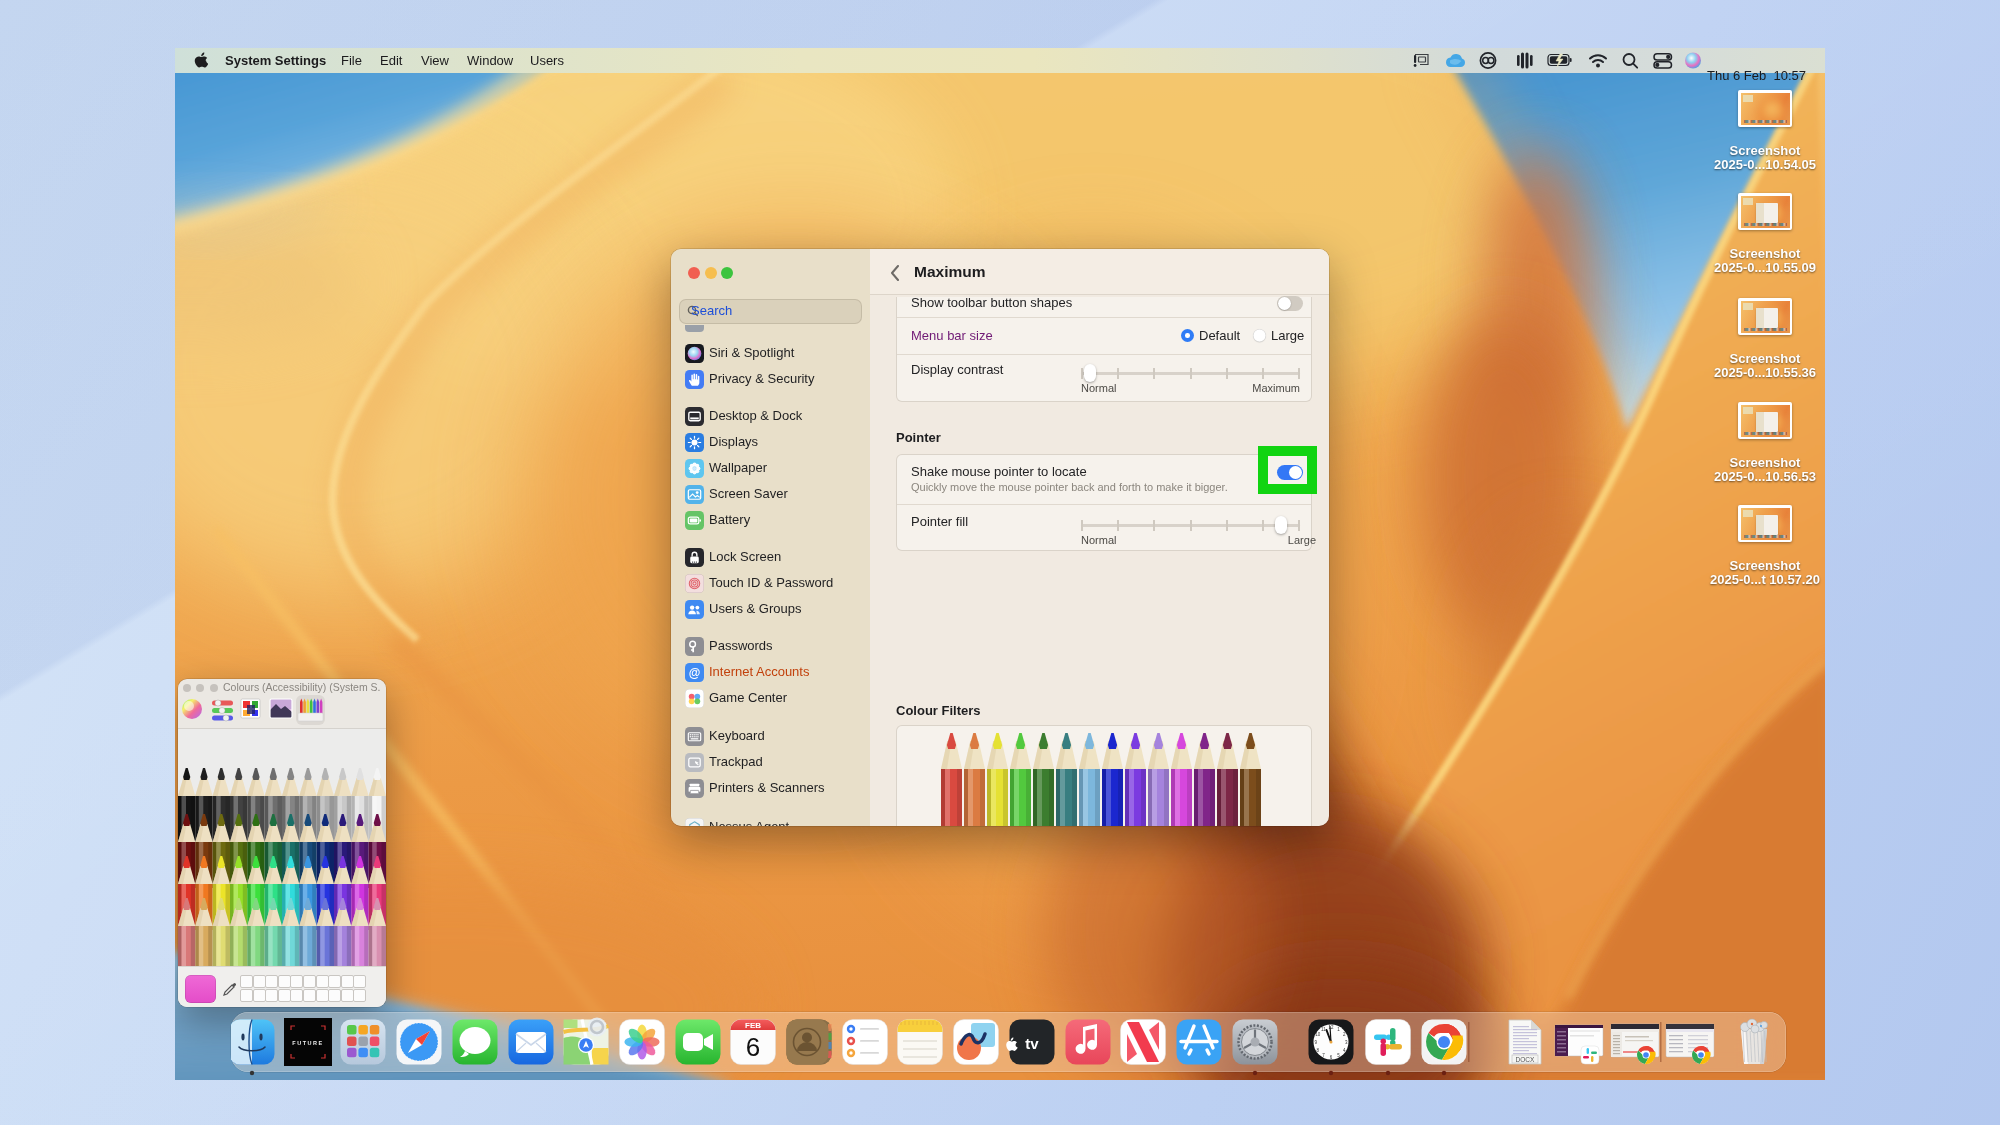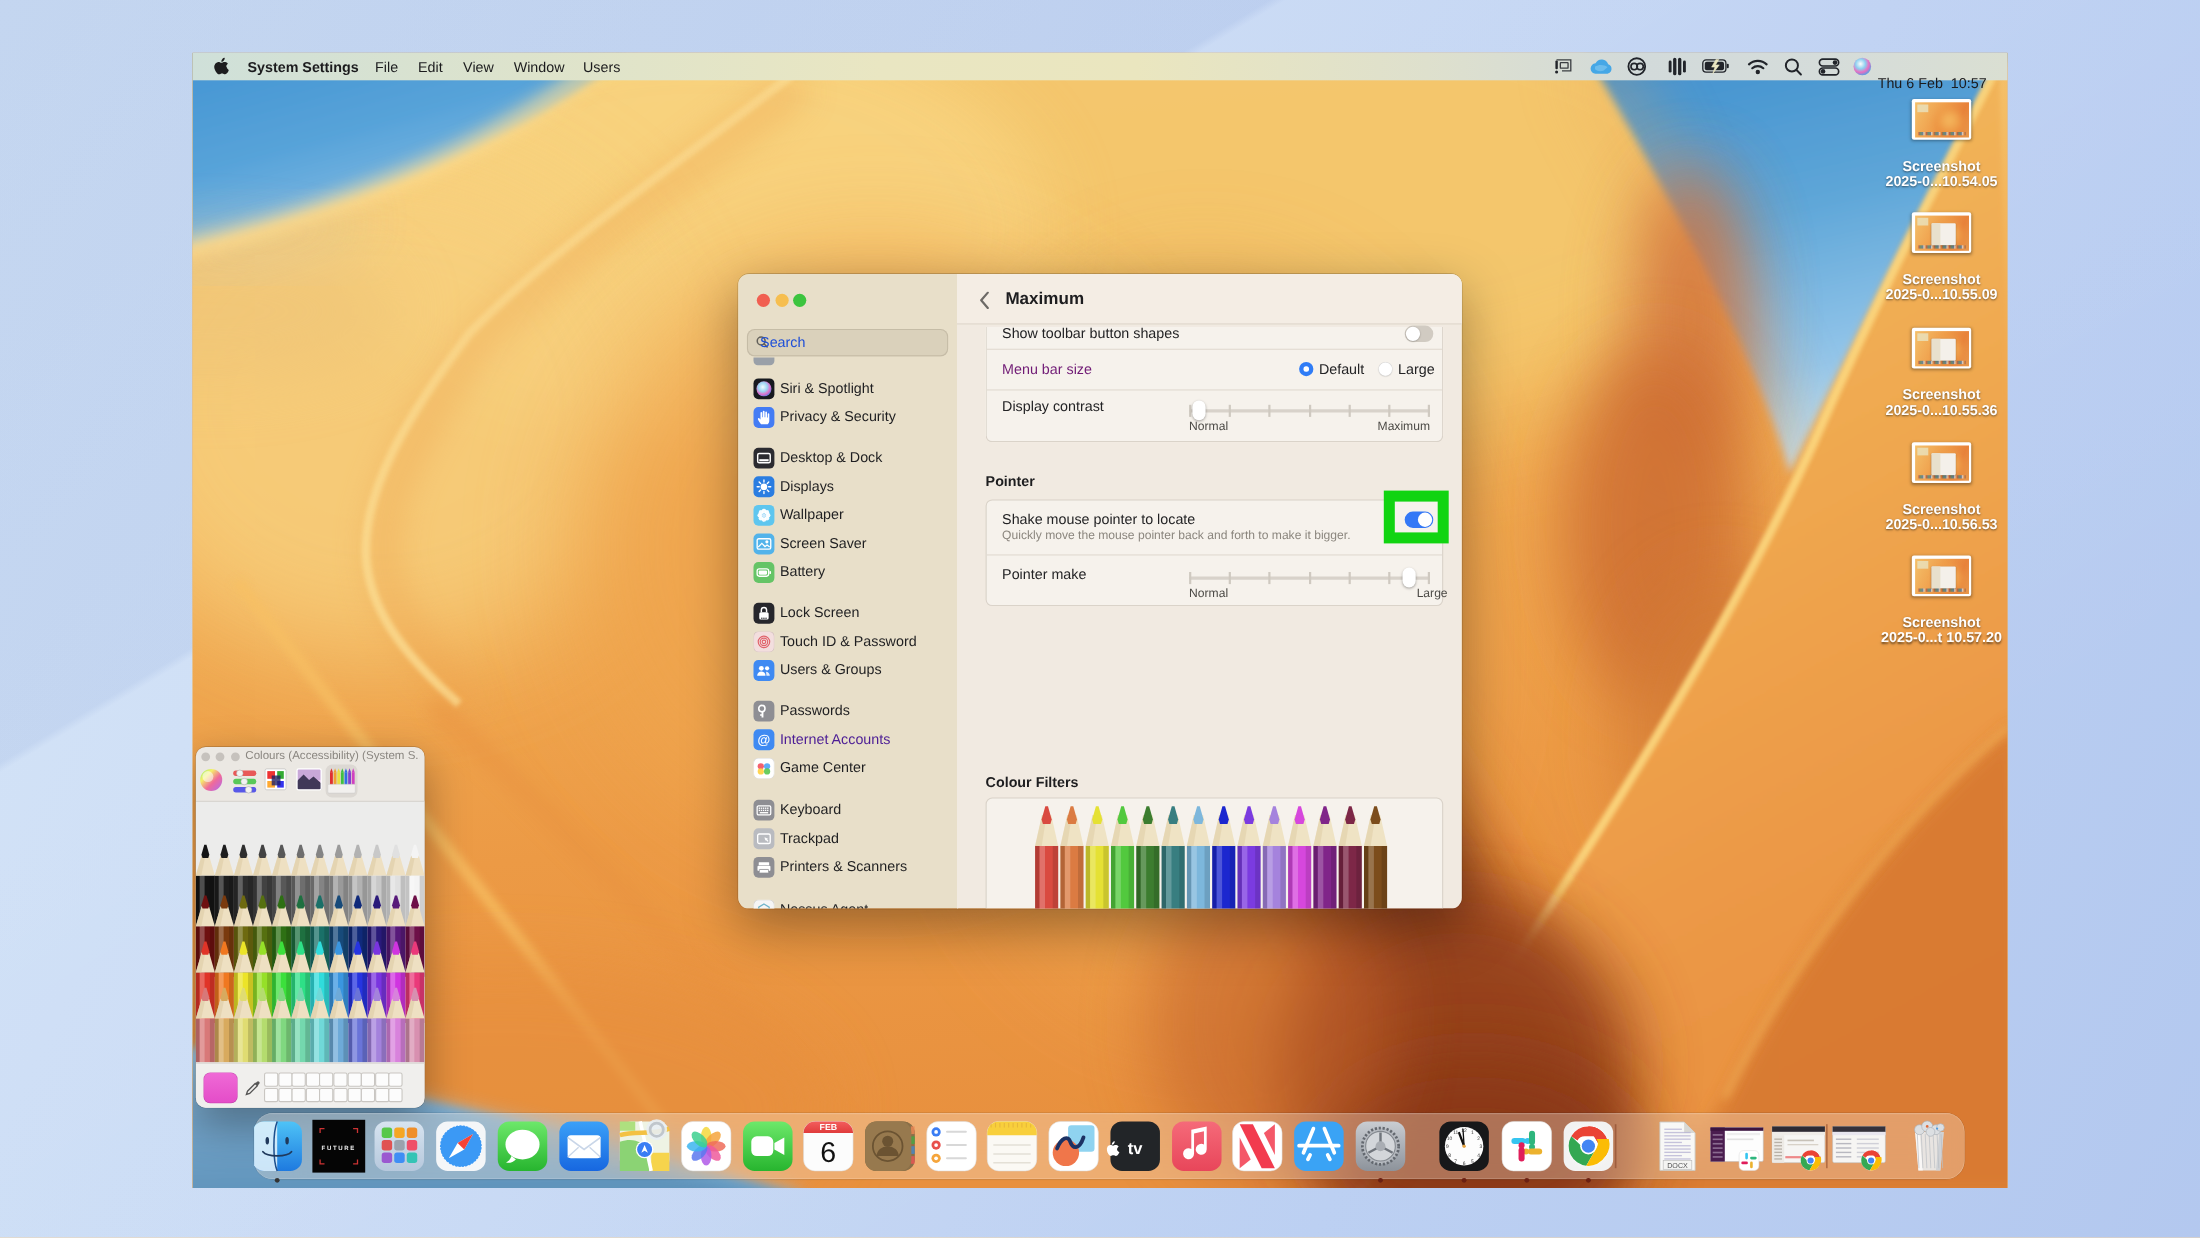--- a/index.html
+++ b/index.html
@@ -729,21 +729,21 @@
         <div style="position:absolute;left:14px;top:387.5px;width:19px;height:19px;border-radius:4.5px;background:#8e8e93;"><svg width="19" height="19" viewBox="0 0 20 20">
             <g fill="#fff">
               <circle cx="8" cy="7.5" r="3" fill="none" stroke="#fff" stroke-width="1.5"></circle>
               <path d="M9.5 10l0 6h-1.8l0-1.5h-1.4v-1.6h1.4l0-2.9z"></path>
             </g>
           </svg></div>
         <div style="position:absolute;left:38px;top:389px;font-size:13px;color:#1f1f21;white-space:nowrap">Passwords</div>
         <div style="position:absolute;left:14px;top:413.5px;width:19px;height:19px;border-radius:4.5px;background:#3f8af2;"><svg width="19" height="19" viewBox="0 0 20 20">
             <text x="10" y="14.5" font-size="12.5" font-weight="bold" text-anchor="middle" fill="#fff" font-family="Liberation Sans">@</text>
           </svg></div>
-        <div style="position:absolute;left:38px;top:415px;font-size:13px;color:#4c1d95;white-space:nowrap">Internet Accounts</div>
+        <div style="position:absolute;left:38px;top:415px;font-size:13px;color:#c2410c;white-space:nowrap">Internet Accounts</div>
         <div style="position:absolute;left:14px;top:439.5px;width:19px;height:19px;border-radius:4.5px;background:#ffffff;box-shadow:inset 0 0 0 0.5px rgba(0,0,0,0.15);"><svg width="19" height="19" viewBox="0 0 20 20">
             <circle cx="7" cy="8" r="3" fill="#f24f5e" opacity="0.9"></circle>
             <circle cx="13" cy="8" r="3" fill="#4da3f5" opacity="0.9"></circle>
             <circle cx="7" cy="13" r="3" fill="#ffcf3e" opacity="0.9"></circle>
             <circle cx="13" cy="13" r="3" fill="#59c74f" opacity="0.9"></circle>
           </svg></div>
         <div style="position:absolute;left:38px;top:441px;font-size:13px;color:#1f1f21;white-space:nowrap">Game Center</div>
         <div style="position:absolute;left:14px;top:477.5px;width:19px;height:19px;border-radius:4.5px;background:#8e8e93;"><svg width="19" height="19" viewBox="0 0 20 20">
             <rect x="3.5" y="6" width="13" height="8.5" rx="1.2" fill="none" stroke="#fff" stroke-width="1.2"></rect>
             <g fill="#fff">
@@ -816,21 +816,21 @@
           <div style="position:absolute;left:343px;top:85px;width:60px;text-align:right;font-size:11px;color:#4c4a46">Maximum</div>
         </div>
         <div style="position:absolute;left:26px;top:181px;font-size:13px;font-weight:bold;color:#1d1d1f">Pointer</div>
         <div style="position:absolute;left:26px;width:414px;background:rgba(255,255,255,0.38);border:1px solid rgba(190,180,165,0.5);border-radius:6px;top:205px;height:95px;">
           <div style="position:absolute;left:14px;top:9px;font-size:13px;color:#232325">Shake mouse pointer to locate</div>
           <div style="position:absolute;left:14px;top:26px;font-size:11px;color:#8b867e">Quickly move the mouse pointer back and forth to make it bigger.</div>
           <div style="position:absolute;left:380px;top:10px;width:26px;height:15px;border-radius:8px;background:#3478f6;">
             <div style="position:absolute;right:1px;top:1px;width:13px;height:13px;border-radius:50%;background:#fff;"></div>
           </div>
           <div style="position:absolute;left:0;right:0;height:1px;background:#e0d9cf;top:49px;"></div>
-          <div style="position:absolute;left:14px;top:59px;font-size:13px;color:#232325">Pointer make</div>
+          <div style="position:absolute;left:14px;top:59px;font-size:13px;color:#232325">Pointer fill</div>
           <div style="position:absolute;left:184px;top:62px;width:219px;height:16px;">
             <div style="position:absolute;left:0;top:7px;width:100%;height:3px;border-radius:1.5px;background:#d8d2ca;"></div>
             <div style="position:absolute;left:0.0px;top:3px;width:2px;height:11px;background:#cfc9c0;"></div>
             <div style="position:absolute;left:36.2px;top:3px;width:2px;height:11px;background:#cfc9c0;"></div>
             <div style="position:absolute;left:72.3px;top:3px;width:2px;height:11px;background:#cfc9c0;"></div>
             <div style="position:absolute;left:108.5px;top:3px;width:2px;height:11px;background:#cfc9c0;"></div>
             <div style="position:absolute;left:144.7px;top:3px;width:2px;height:11px;background:#cfc9c0;"></div>
             <div style="position:absolute;left:180.8px;top:3px;width:2px;height:11px;background:#cfc9c0;"></div>
             <div style="position:absolute;left:217.0px;top:3px;width:2px;height:11px;background:#cfc9c0;"></div>
             <div style="position:absolute;left:193.8px;top:-1px;width:12px;height:18px;border-radius:6px;background:#fff;box-shadow:0 1px 2.5px rgba(0,0,0,0.35);"></div>

